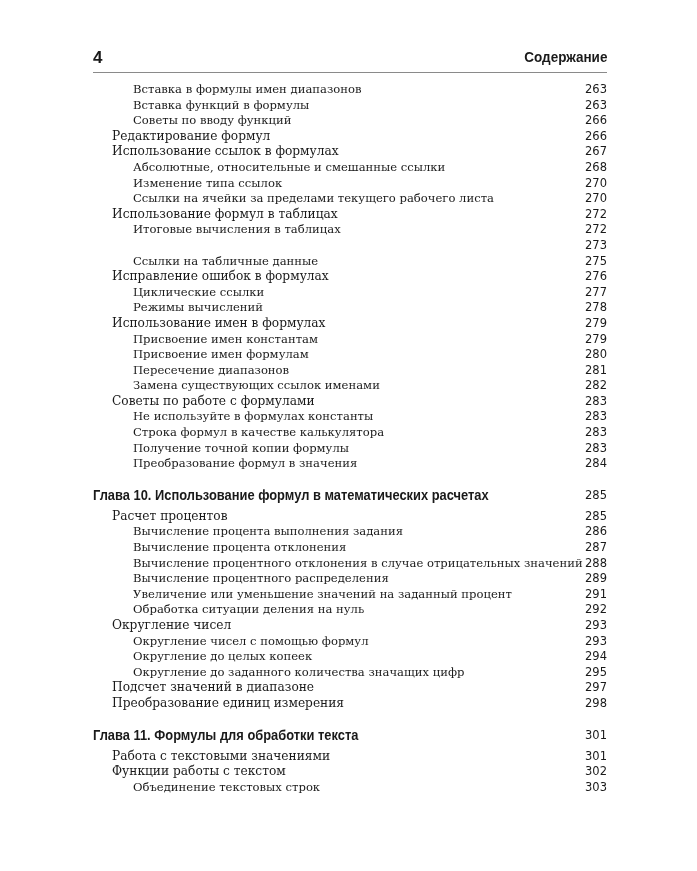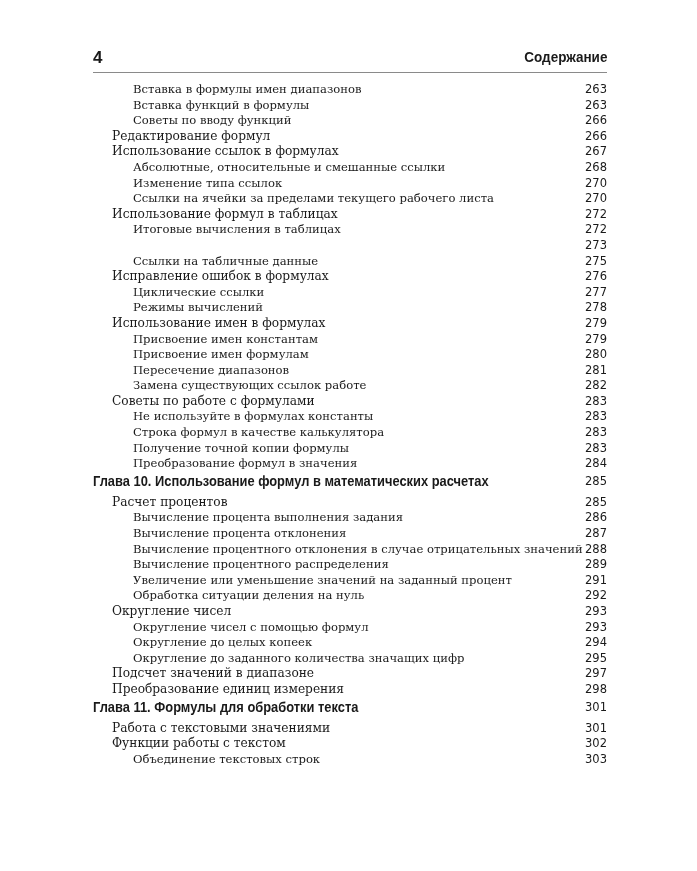--- a/index.html
+++ b/index.html
@@ -6,21 +6,21 @@
   body { width:697px; height:871px; position:relative; overflow:hidden; color:#1a1a1a; }
   .page-header { position:absolute; left:93px; top:48px; width:514px; height:24px; border-bottom:1px solid #8a8a8a; }
   .page-number { position:absolute; left:0; top:0; font-family:"Liberation Sans", sans-serif; font-weight:bold; font-size:17px; }
   .running-title { position:absolute; right:0; top:0; font-family:"Liberation Sans", sans-serif; font-weight:bold; font-size:15px; transform:scaleX(0.9); transform-origin:right; }
   .toc { position:absolute; left:93px; top:82px; width:514px; }
   .row { position:relative; height:15.6px; line-height:15.6px; font-family:"DejaVu Serif", serif; font-size:12.2px; white-space:nowrap; }
   .row .title { position:absolute; top:0; }
   .row .page { position:absolute; right:0; top:0; font-family:"DejaVu Sans", sans-serif; font-size:11.5px;text-align:right; }
   .lvl1 .title { left:19px; }
   .lvl2 .title { left:40px; font-size:11.6px; }
-  .chapter { height:19px; line-height:19px; margin-bottom:4px; }
+  .chapter { height:19px; line-height:19px; margin-top:14px; margin-bottom:4px; }
   .chapter .title { left:0; font-family:"Liberation Sans", sans-serif; font-weight:bold; font-size:14px; transform:scaleX(0.92); transform-origin:left; }
 </style>
 </head>
 <body>
 
 <div class="page-header">
   <span class="page-number">4</span>
   <span class="running-title">Содержание</span>
 </div>
 
@@ -94,21 +94,21 @@
     </div>
     <div class="row lvl2">
       <span class="title">Присвоение имен формулам</span>
       <span class="page">280</span>
     </div>
     <div class="row lvl2">
       <span class="title">Пересечение диапазонов</span>
       <span class="page">281</span>
     </div>
     <div class="row lvl2">
-      <span class="title">Замена существующих ссылок работе</span>
+      <span class="title">Замена существующих ссылок именами</span>
       <span class="page">282</span>
     </div>
     <div class="row lvl1">
       <span class="title">Советы по работе с формулами</span>
       <span class="page">283</span>
     </div>
     <div class="row lvl2">
       <span class="title">Не используйте в формулах константы</span>
       <span class="page">283</span>
     </div>

